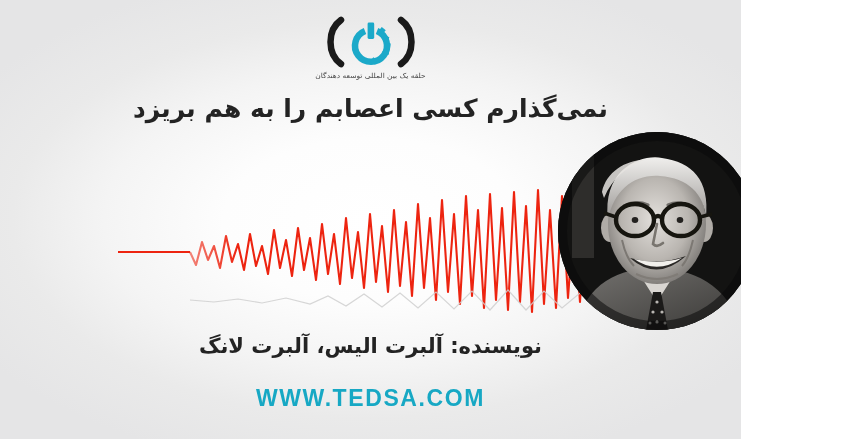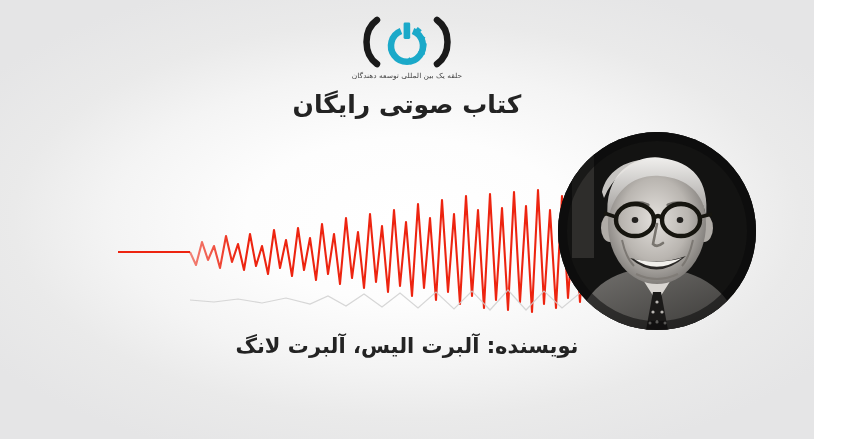--- a/index.html
+++ b/index.html
@@ -4,21 +4,21 @@
 <title>TEDSA Audiobook Banner</title>
 <style>
   * { margin:0; padding:0; box-sizing:border-box; }
   html, body {
     width:851px; height:439px;
     overflow:hidden;
     font-family:"DejaVu Sans","Liberation Sans",sans-serif;
   }
   #banner {
     position:relative;
-    width:814px; height:439px;
+    width:741px; height:439px;
     background:
       radial-gradient(ellipse 62% 58% at 50% 50%, #ffffff 0%, #fdfdfd 32%, #f4f4f4 58%, #eaeaea 78%, #e5e5e6 100%),
       #e8e8e9;
     overflow:hidden;
     padding-left:31px;
   }
 
   
   #logo {
     position:absolute;
@@ -138,21 +138,21 @@
       </g>
 
       <rect x="48.6" y="8.5" width="6.6" height="16.5" rx="1.4" fill="#1BA9C9"></rect>
 
       <rect x="60.5" y="14.0" width="5.2" height="5.2" transform="rotate(40 63.1 16.6)" fill="#1BA9C9"></rect>
     </svg>
     <div id="logo-caption">حلقه یک بین المللی توسعه دهندگان</div>
   </div>
 
   <div id="headings">
-    <div class="title-line1">کتاب صوتی رایگان</div>
+    <div class="title-line2">نمی‌گذارم کسی اعصابم را به هم بریزد</div>
   </div>
 
   <div id="wave-area">
     <svg id="wave-svg" width="615" height="130" viewBox="0 0 615 130">
       <defs>
         <linearGradient id="wfade" x1="0" y1="0" x2="1" y2="0">
           <stop offset="0" stop-color="#ED2410" stop-opacity="0.55"></stop>
           <stop offset="0.10" stop-color="#ED2410" stop-opacity="1"></stop>
           <stop offset="0.90" stop-color="#ED2410" stop-opacity="1"></stop>
           <stop offset="1" stop-color="#ED2410" stop-opacity="0.55"></stop>
@@ -250,14 +250,15 @@
       <path d="M135 108 Q 131 126, 124 134" stroke="#7c7873" stroke-width="2" fill="none"></path>
 
       <path d="M78 142 Q 99 152, 120 142" stroke="#807c77" stroke-width="2" fill="none"></path>
 
       <circle cx="99" cy="99" r="99" fill="none" stroke="#0a0a0a" stroke-width="18" opacity="0.55"></circle>
     </svg>
   </div>
 
   <div id="author">نویسنده:  آلبرت الیس، آلبرت لانگ</div>
 
+  <div id="site-url">WWW.TEDSA.COM</div>
 
 </div>
 
 </body></html>

